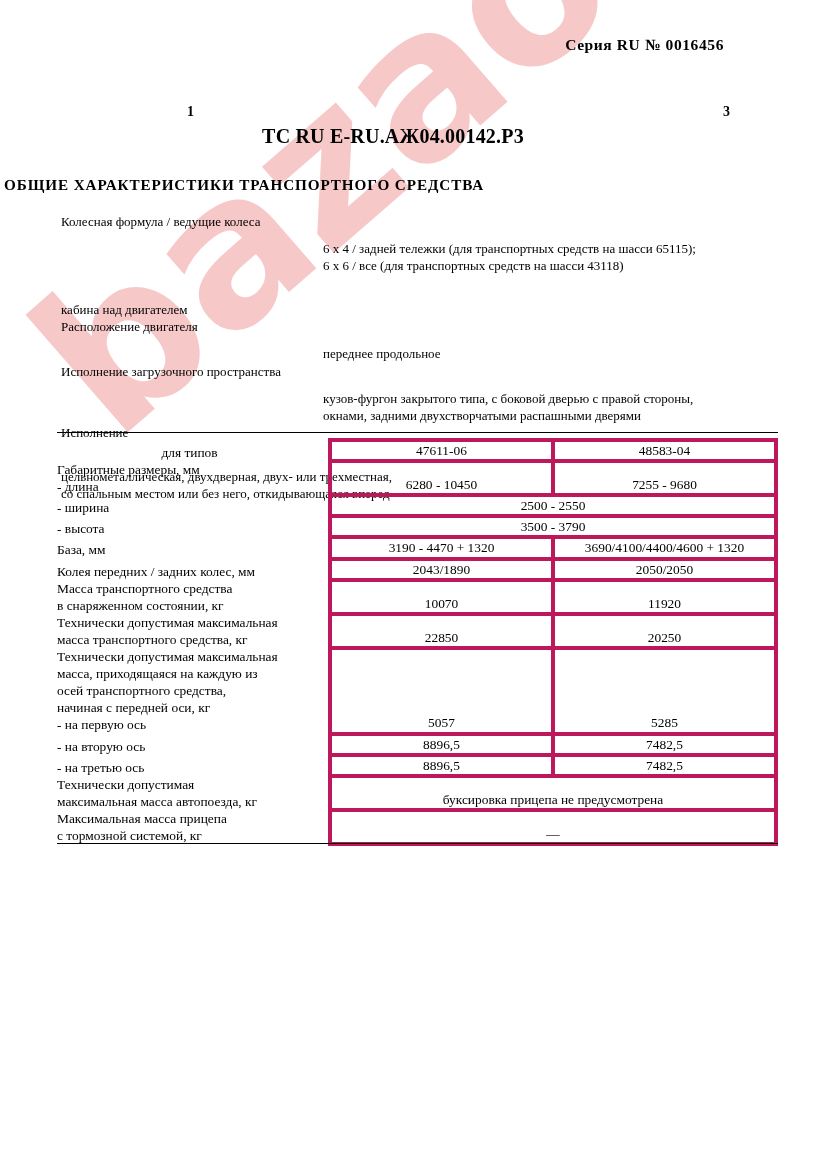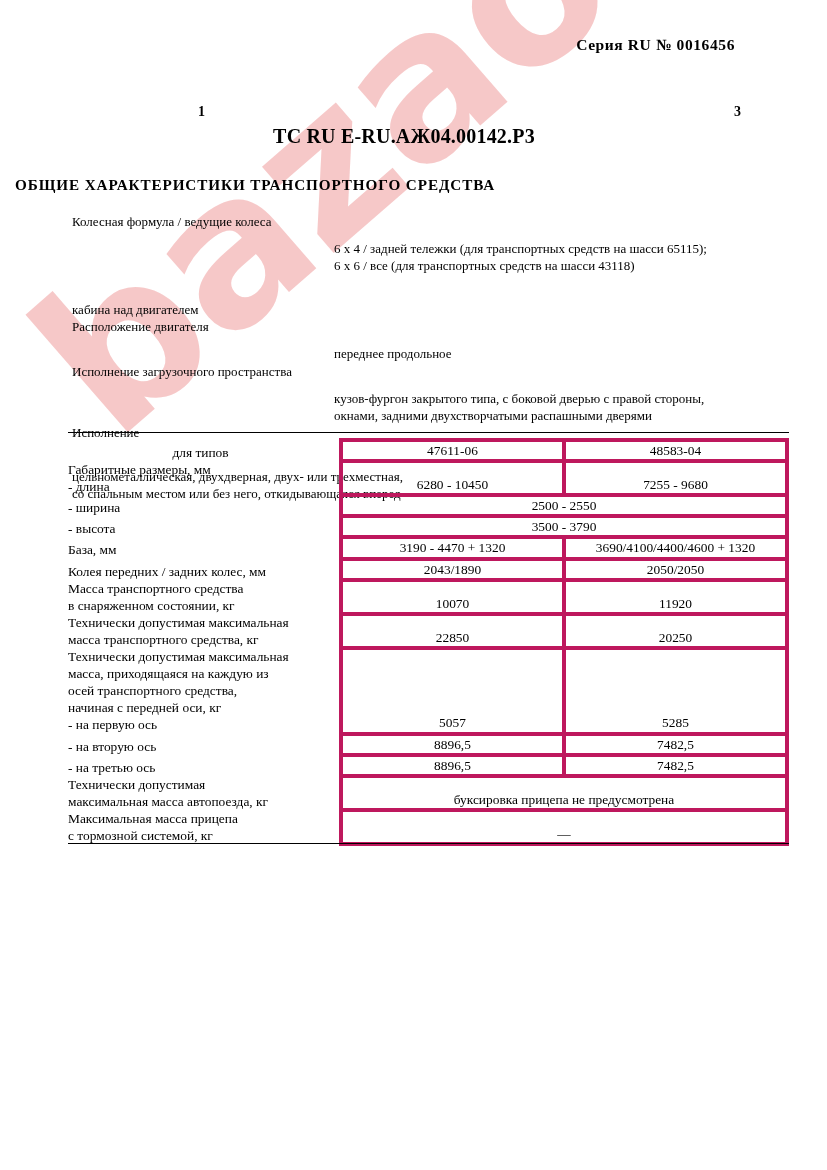--- a/index.html
+++ b/index.html
@@ -38,21 +38,21 @@
     font-size: 205px;
     left: -10px;
     top: 300px;
     transform: rotate(-41deg);
     transform-origin: 0 0;
   }
 
   
   #page {
     position: absolute;
-    left: 15px; top: 0;
+    left: 4px; top: 0;
     width: 778px; height: 1170px;
     z-index: 10;
   }
 
   .serial {
     position: absolute;
     right: 58px;
     top: 36px;
     font-size: 15.5px;
     font-weight: bold;

